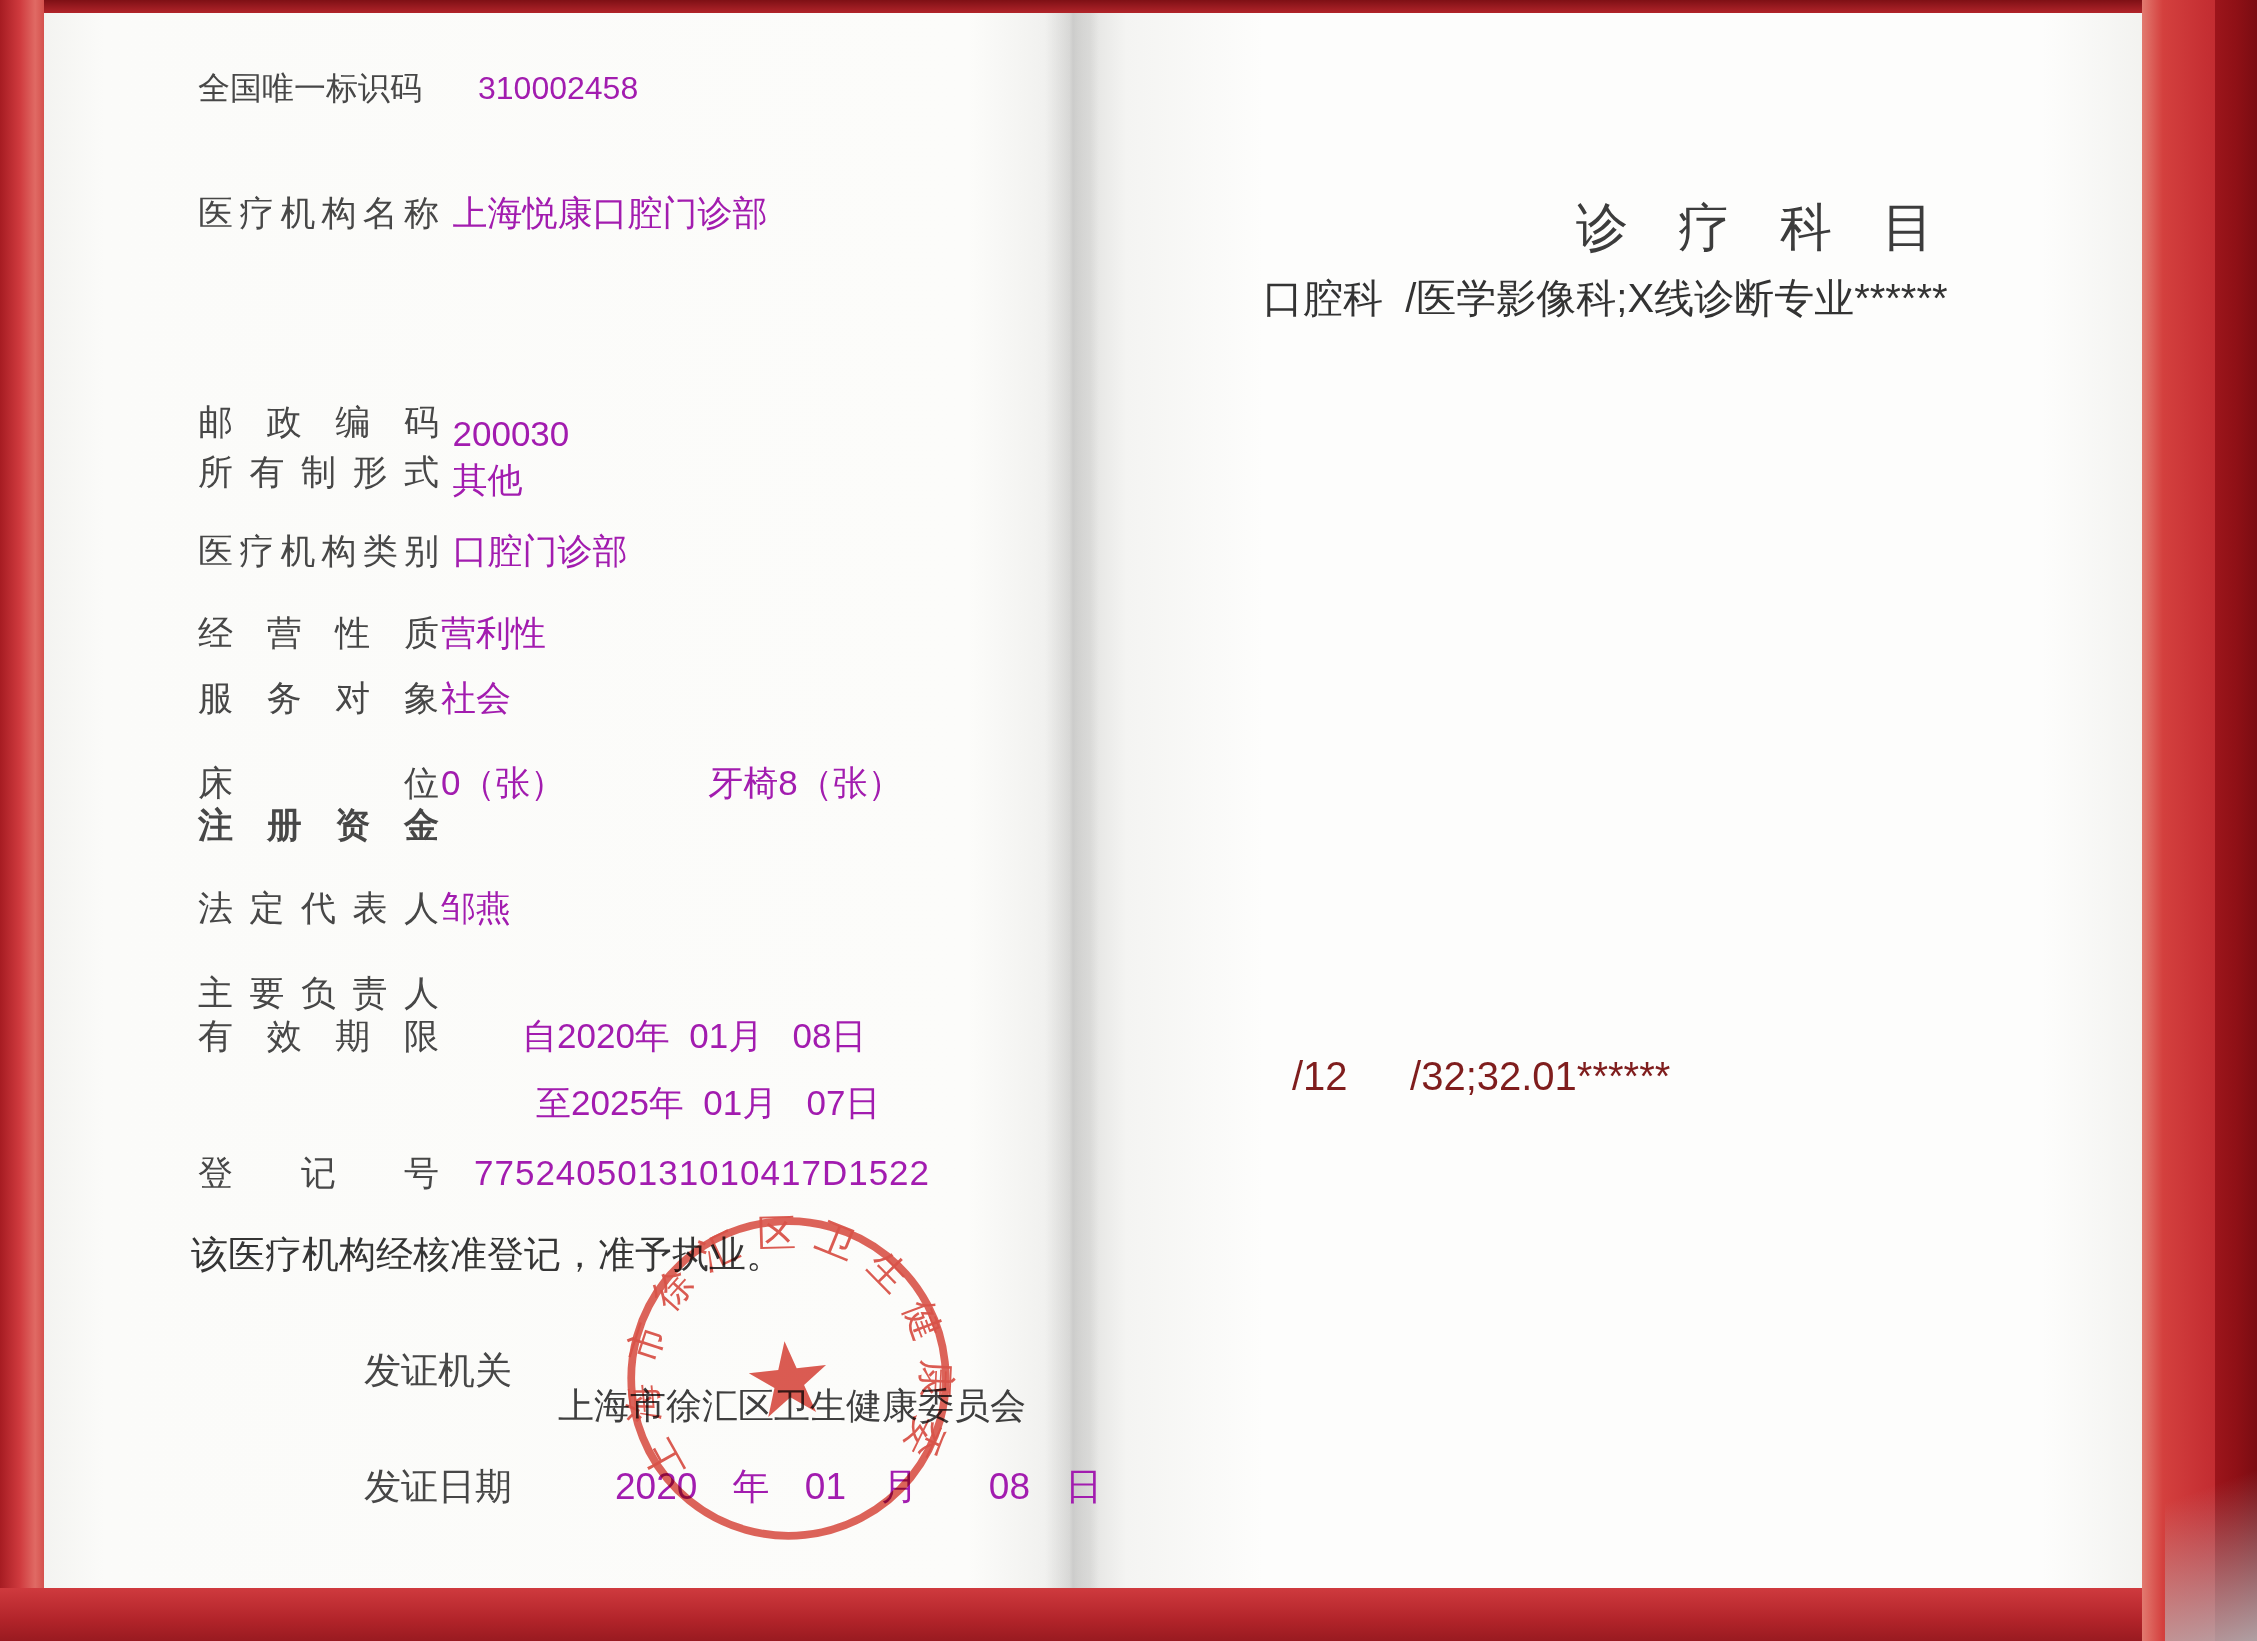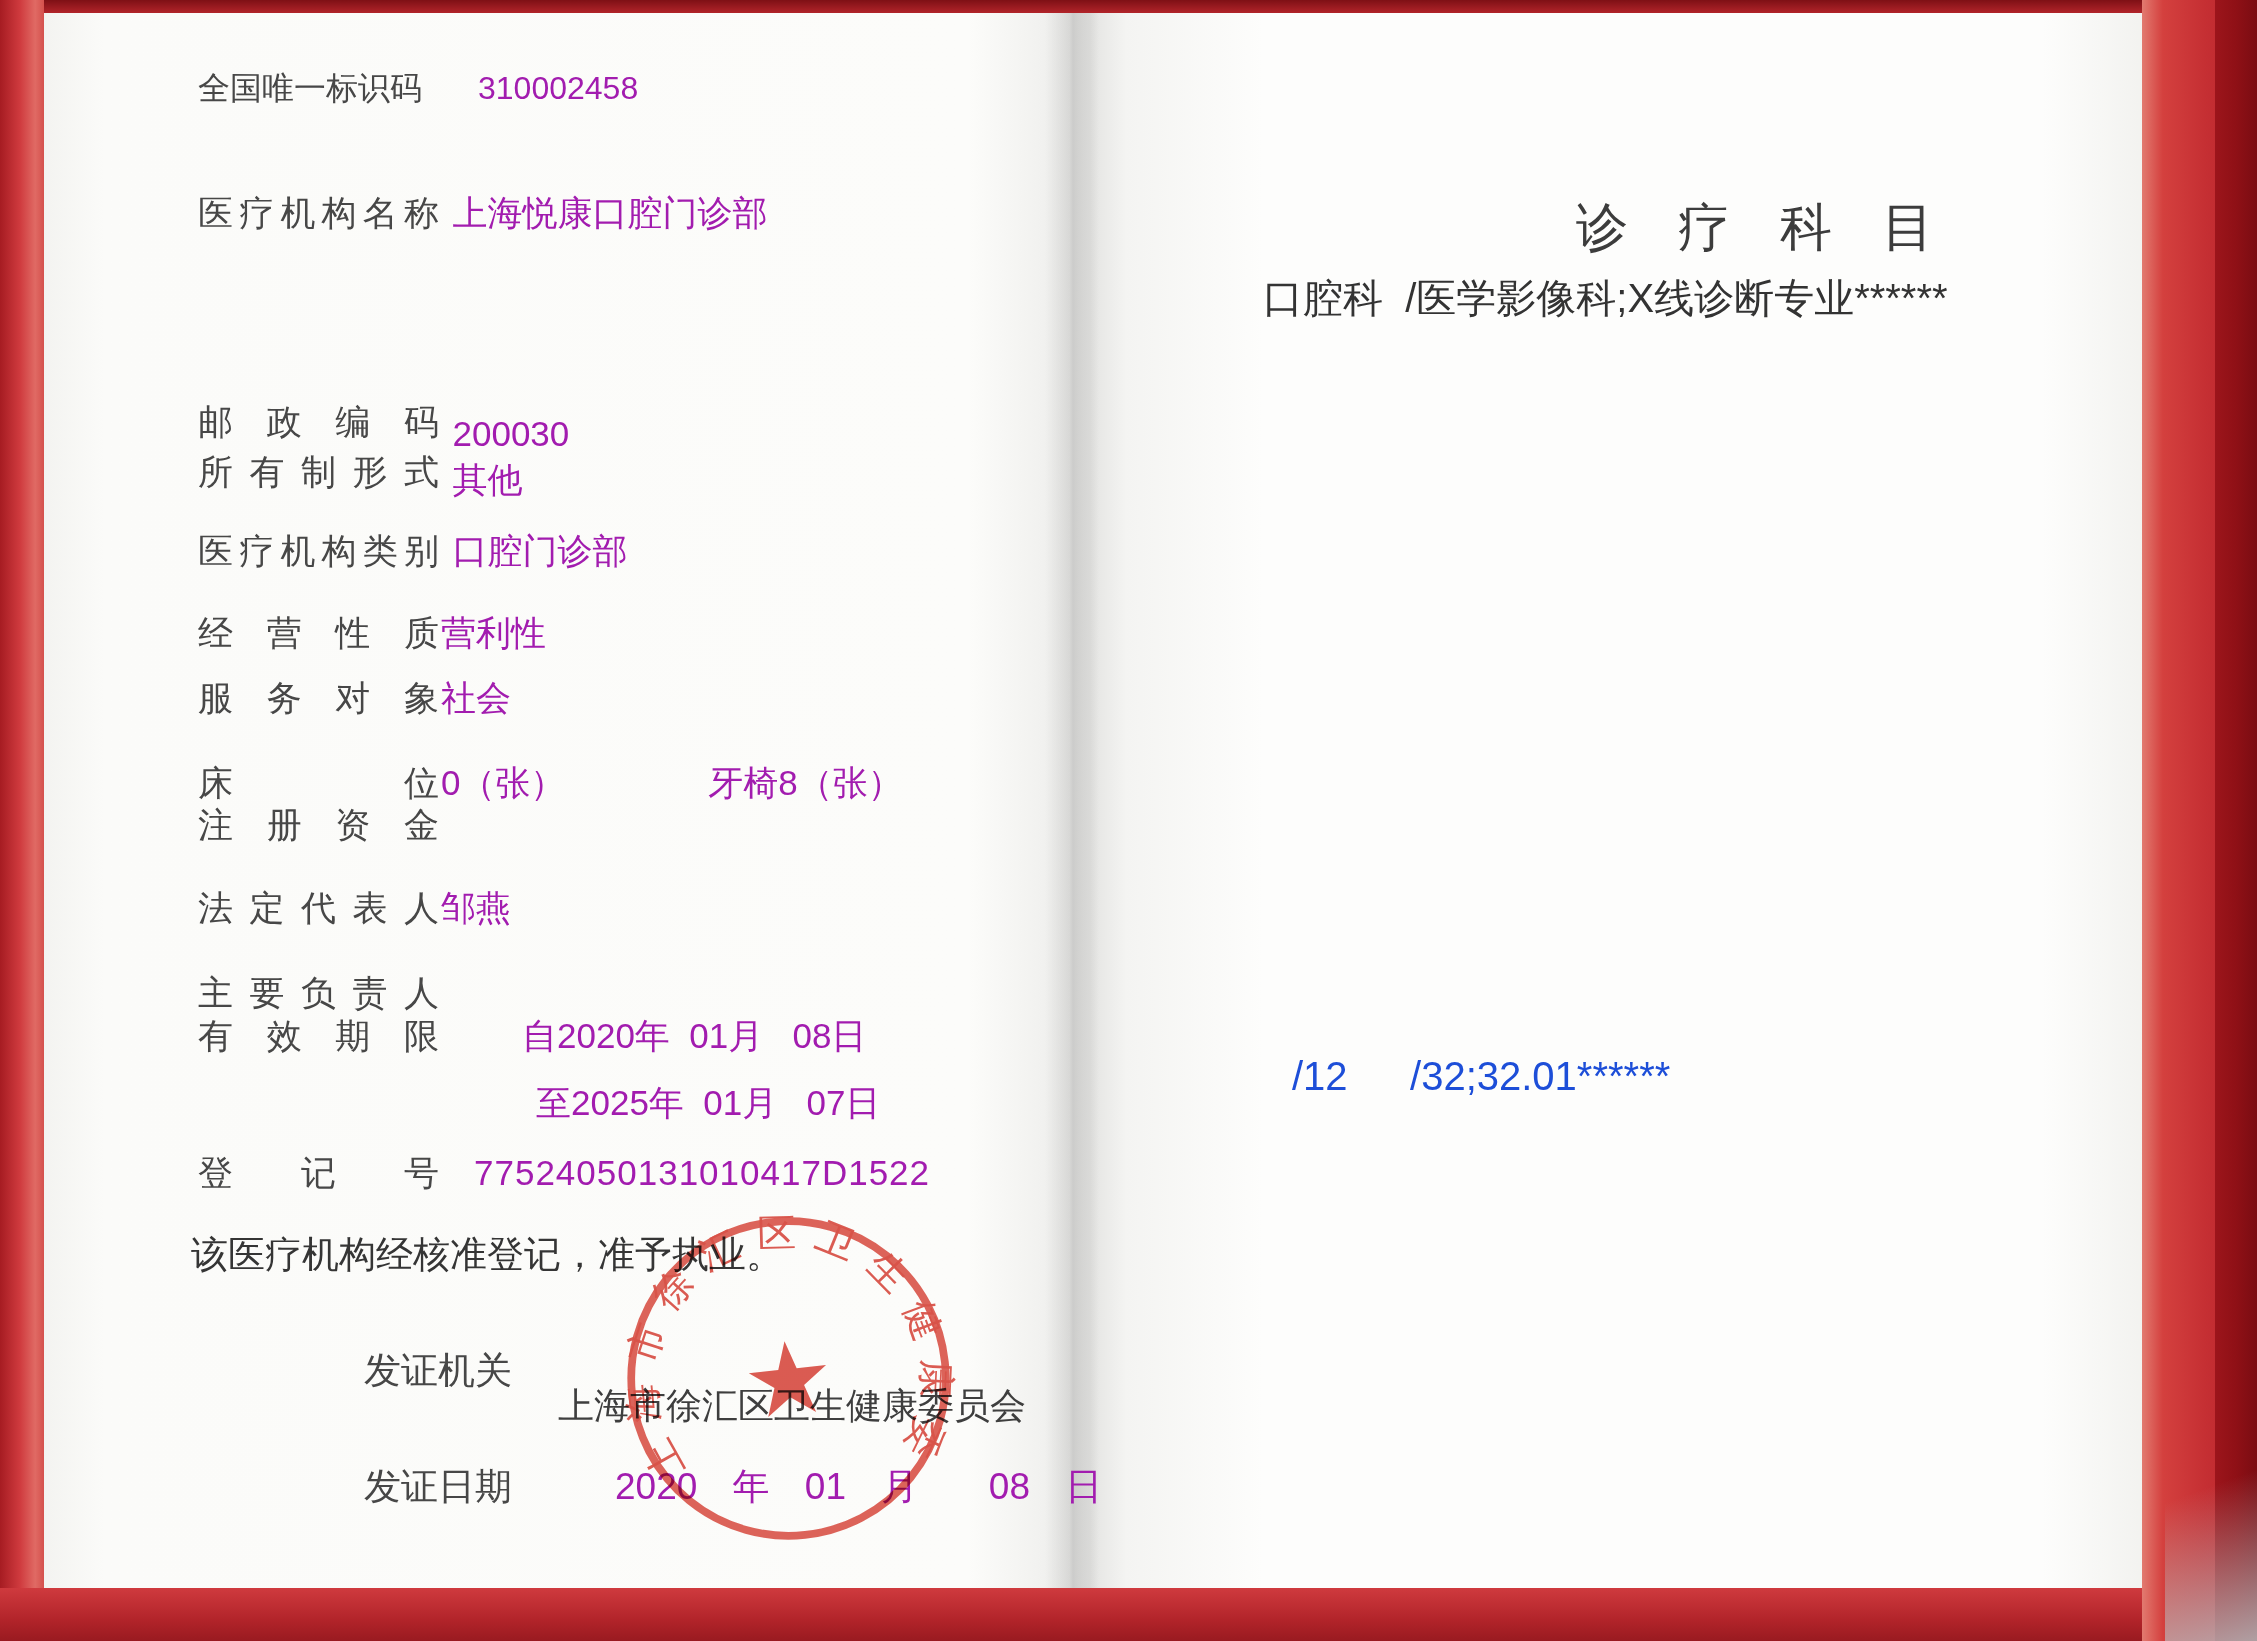--- a/index.html
+++ b/index.html
@@ -31,21 +31,21 @@
   .lab.plain{width:auto;text-align-last:auto;}
   .val{white-space:pre;margin-left:13.5px;color:#a21caf;display:inline-block;}
   .val.tight{margin-left:1.9px;}
   .addr-lines{display:inline-block;vertical-align:top;}
   .addr-lines div{line-height:58px;}
   
   .seal{position:absolute;left:610px;top:1200px;width:357px;height:357px;z-index:6;
         mix-blend-mode:multiply;opacity:.92;transform:rotate(-6deg);}
   .right-title{position:absolute;left:1576px;top:193px;font-size:52px;letter-spacing:50px;color:#3c3c3c;z-index:5;white-space:nowrap;}
   .right-line1{position:absolute;left:1263px;top:271px;font-size:40px;color:#333;z-index:5;white-space:pre;}
-  .right-line2{position:absolute;left:1292px;top:1054px;font-size:40px;color:#1d4ed8;z-index:5;white-space:pre;word-spacing:9.7px;}
+  .right-line2{position:absolute;left:1292px;top:1054px;font-size:40px;color:#7f1d1d;z-index:5;white-space:pre;word-spacing:9.7px;}
 </style>
 </head>
 <body>
 
 <div class="scan">
 
   <div class="cover-top"></div>
   <div class="cover-left"></div>
   <div class="cover-bottom"></div>
   <div class="cover-right"></div>
@@ -81,21 +81,21 @@
   </div>
 
   <div class="row" style="top:676px;">
     <span class="lab">服务对象</span><span class="val tight">社会</span>
   </div>
 
   <div class="row" style="top:761px;">
     <span class="lab">床位</span><span class="val tight">0（张）</span><span class="val" style="margin-left:143px;"><span>牙椅</span><span>8（张）</span></span>
   </div>
 
-  <div class="row" style="top:803px;">
+  <div class="row" style="top:803px;font-weight:bold;">
     <span class="lab">注册资金</span><span class="val"></span>
   </div>
 
   <div class="row" style="top:886px;">
     <span class="lab">法定代表人</span><span class="val tight">邹燕</span>
   </div>
 
   <div class="row" style="top:971px;">
     <span class="lab">主要负责人</span><span class="val"></span>
   </div>

